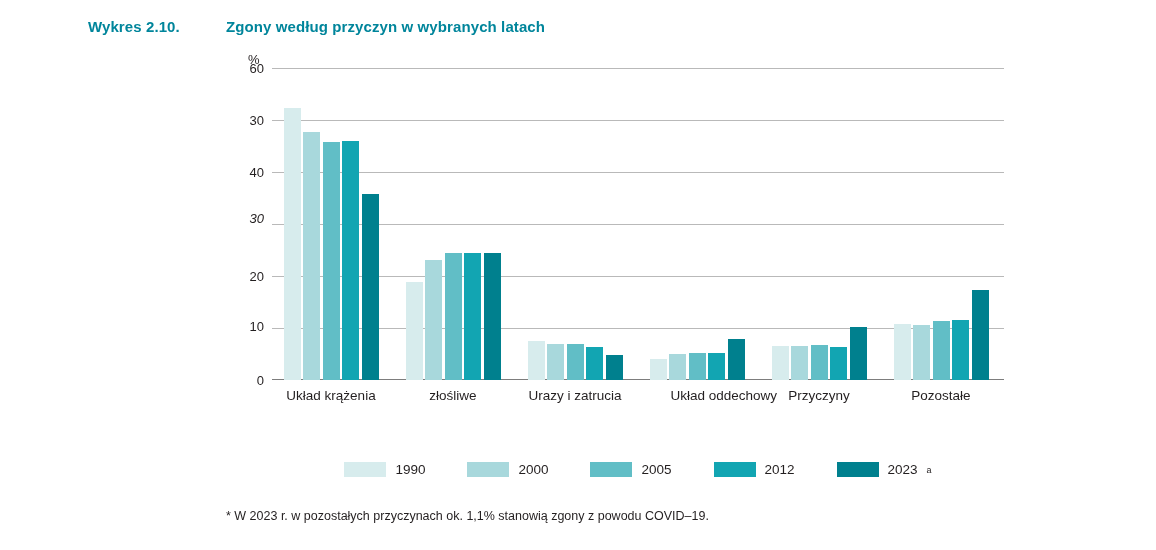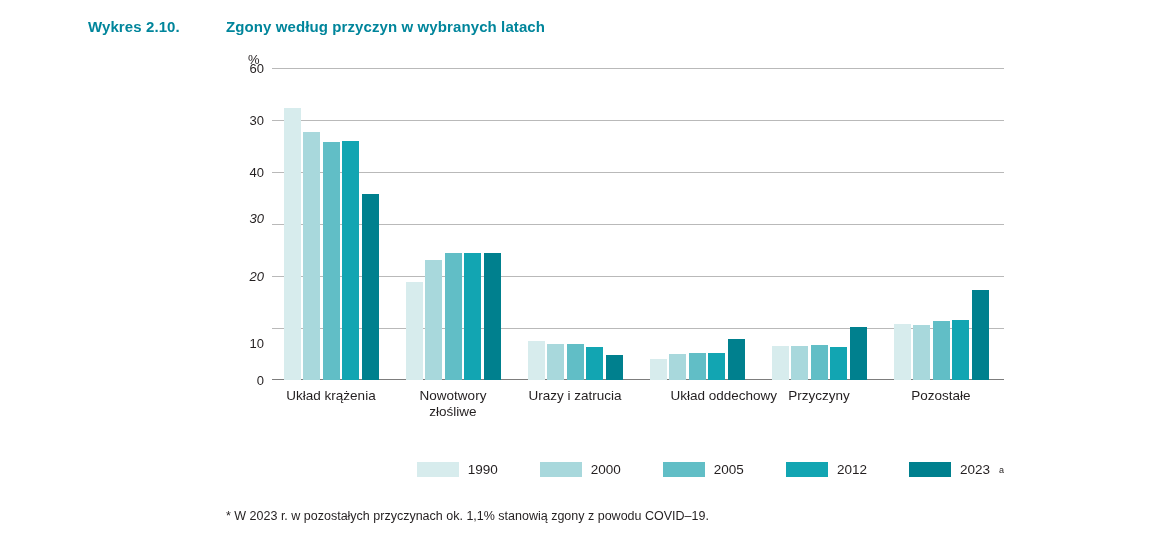--- a/index.html
+++ b/index.html
@@ -93,21 +93,21 @@
     font-size: 13.5px;
     line-height: 16px;
     color: #231f20;
   }
   #legend {
     position: absolute;
     left: 272px;
     top: 462px;
     width: 732px;
     display: flex;
-    justify-content: flex-end;
+    justify-content: center;
     align-items: center;
     gap: 42px;
   }
   .legend-item {
     display: flex;
     align-items: center;
     gap: 9px;
     font-size: 13.5px;
   }
   .legend-swatch {
@@ -132,22 +132,22 @@
 
 <div id="page">
 
   <div class="hdr" id="fig-number">Wykres 2.10.</div>
   <div class="hdr" id="fig-title">Zgony według przyczyn w wybranych latach</div>
 
   <div id="pct-sign">%</div>
 
   <div class="ylabels" id="y-axis-labels">
       <div class="ylabel" style="top: 306px;">0</div>
-      <div class="ylabel" style="top: 269px;">10</div>
-      <div class="ylabel" style="top: 202px; font-style: italic;">20</div>
+      <div class="ylabel" style="top: 252px;">10</div>
+      <div class="ylabel" style="top: 202px;">20</div>
       <div class="ylabel" style="top: 144px; font-style: italic;">30</div>
       <div class="ylabel" style="top: 98px; text-align: right;">40</div>
       <div class="ylabel" style="top: 46px;">30</div>
       <div class="ylabel" style="top: -6px;">60</div>
     </div>
 
   <div id="plot">
     <div id="gridlines">
         <div class="gridline" style="top: 260px;"></div>
         <div class="gridline" style="top: 208px;"></div>
@@ -201,21 +201,20 @@
           <div class="bar" title="2023: 17.3" style="left: 78px; width: 17px; height: 89.96px; background: rgb(0, 128, 142);"></div>
         </div>
       </div>
   </div>
 
   <div id="cat-labels">
       <div class="grp-label" style="left: 251px; width: 160px; top: 388px;">
         <div>Układ krążenia</div>
       </div>
       <div class="grp-label" style="left: 373px; width: 160px; top: 388px;">
-        <div>Nowotwory</div>
         <div>złośliwe</div>
       </div>
       <div class="grp-label" style="left: 495px; width: 160px; top: 388px;">
         <div>Urazy i zatrucia</div>
       </div>
       <div class="grp-label" style="left: 617px; width: 160px; top: 388px; text-align: right;">
         <div>Układ oddechowy</div>
       </div>
       <div class="grp-label" style="left: 739px; width: 160px; top: 388px;">
         <div>Przyczyny</div>

